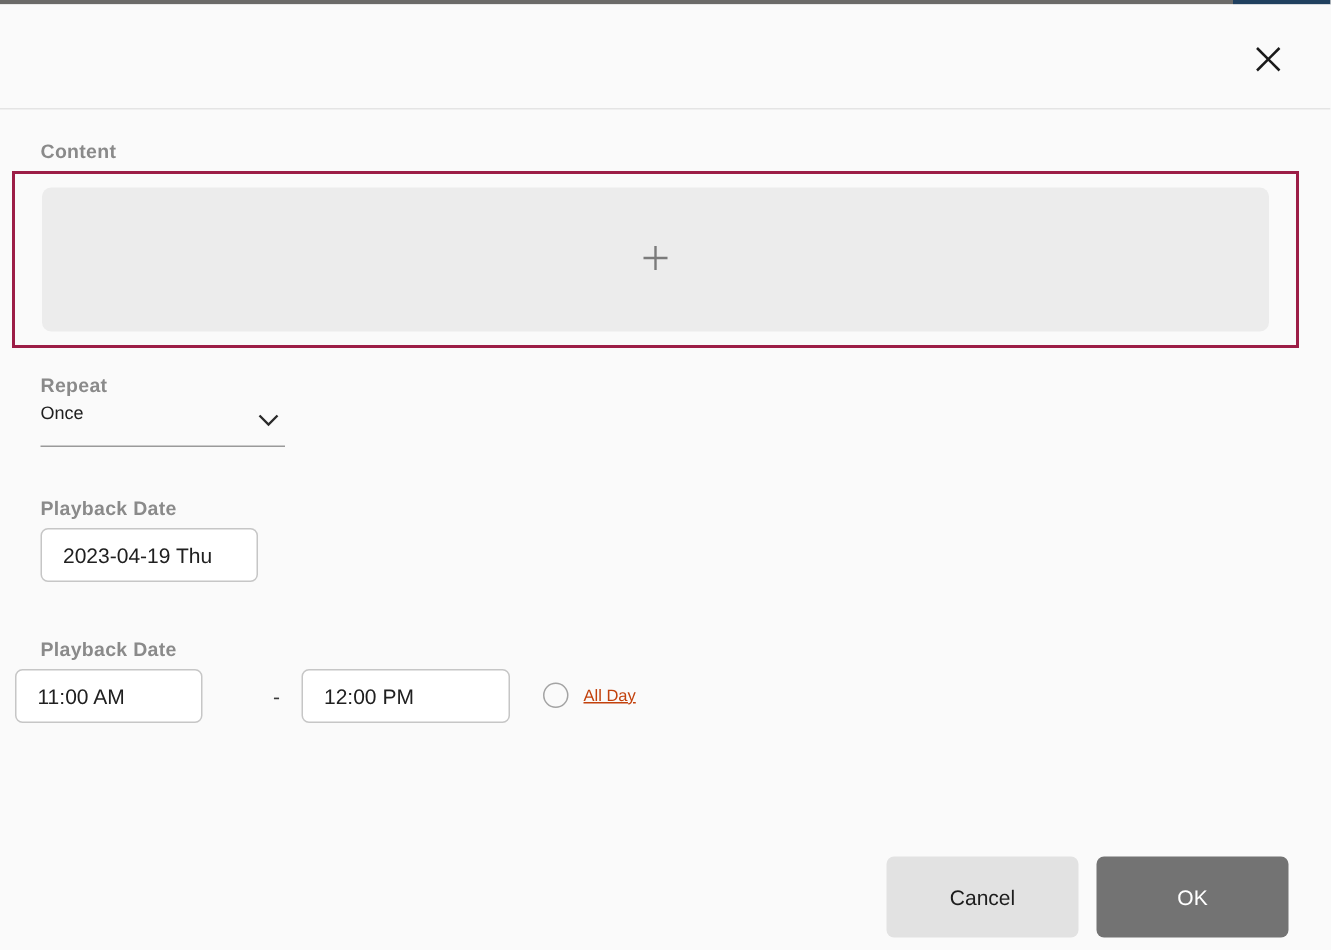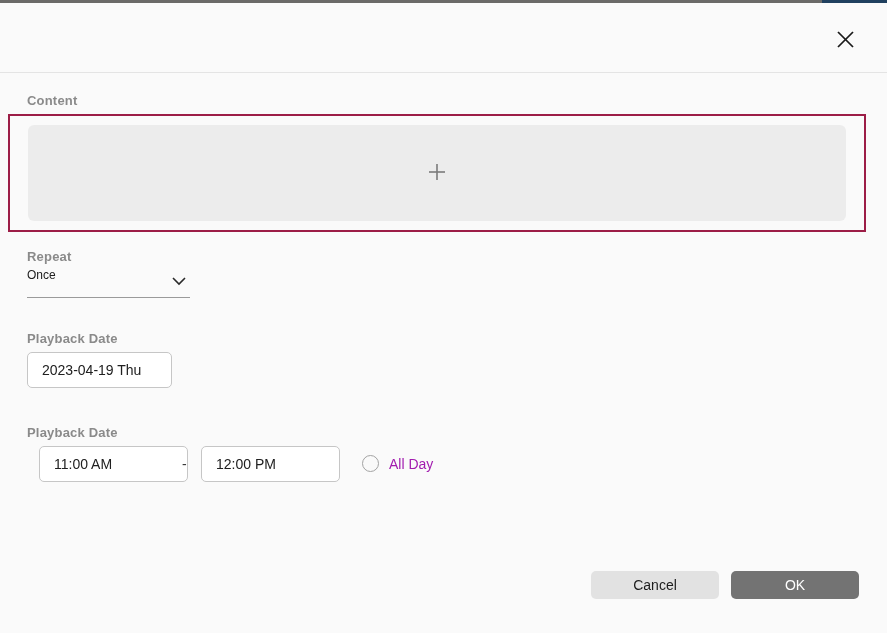--- a/index.html
+++ b/index.html
@@ -171,21 +171,21 @@
     border-radius: 5px;
     background: #ffffff;
     box-sizing: border-box;
     display: flex;
     align-items: center;
     padding-left: 14px;
     font-size: 14px;
     color: #202020;
     cursor: pointer;
   }
-  .time-start { left: 39px; width: 149px; }
+  .time-start { left: 10px; width: 125px; }
   .time-end   { left: 201px; width: 139px; }
   .time-dash {
     position: absolute;
     left: 182px;
     top: 383px;
     font-size: 14px;
     color: #3a3a3a;
   }
   .allday-wrap {
     position: absolute;
@@ -198,36 +198,37 @@
   .radio-outer {
     width: 17px;
     height: 17px;
     border: 1.5px solid #a3a3a3;
     border-radius: 50%;
     box-sizing: border-box;
     background: #fafafa;
   }
   .allday-text {
     margin-left: 10px;
-    font-size: 14px;
-    color: #a21caf;
+    font-size: 11px;
+    color: #c2410c;
+    text-decoration: underline;
   }
 
   
   .dialog-footer {
     position: absolute;
     left: 0;
     bottom: 0;
     width: 887px;
     height: 70px;
   }
   .btn {
     position: absolute;
     top: 8px;
-    height: 28px;
+    height: 54px;
     border: none;
     border-radius: 5px;
     font-family: "Liberation Sans", sans-serif;
     font-size: 14px;
     cursor: pointer;
     padding: 0;
   }
   .btn-cancel {
     left: 591px;
     width: 128px;

